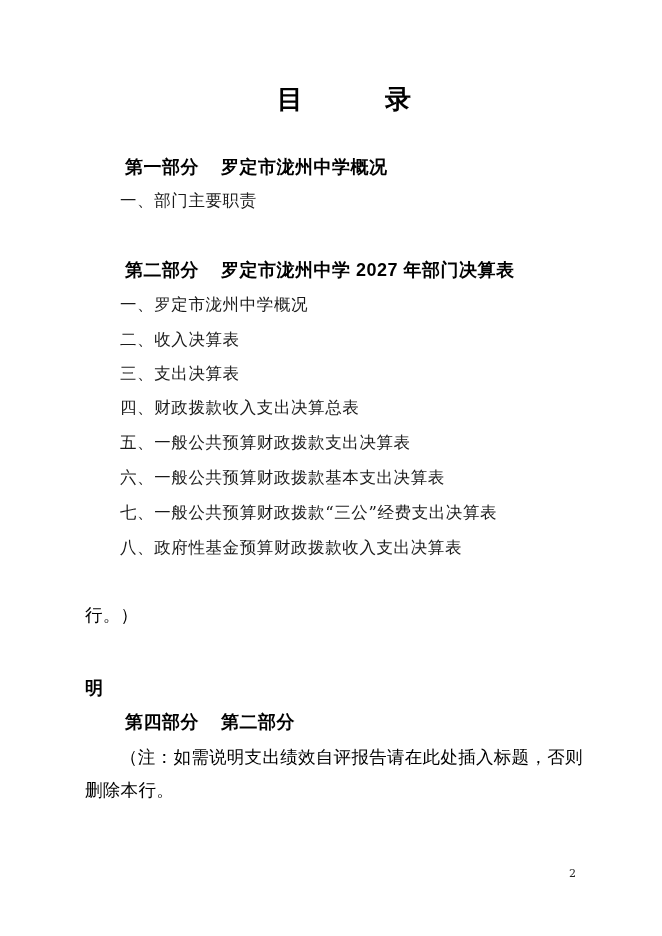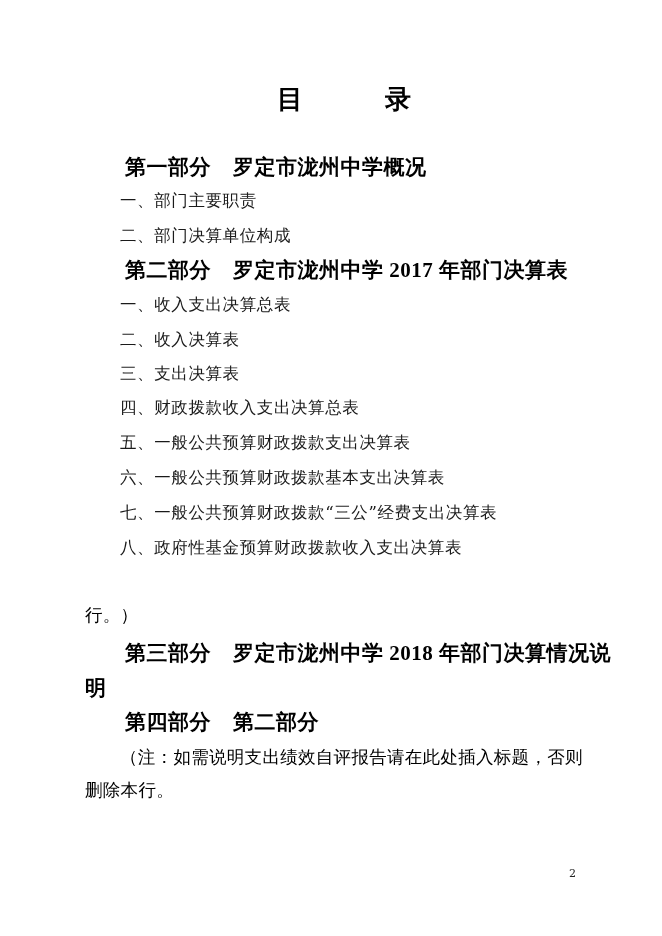--- a/index.html
+++ b/index.html
@@ -35,23 +35,23 @@
       font-weight: bold;
       line-height: 34px;
       font-family: "DejaVu Sans", "Liberation Sans", sans-serif;
     }
     .line {
       position: absolute;
       white-space: nowrap;
       line-height: 24px;
     }
     .heading {
-      font-size: 21px;
+      font-size: 18px;
       font-weight: bold;
-      font-family: Liberation Serif, serif;
+      font-family: Liberation Sans, sans-serif;
       letter-spacing: 0.5px;
     }
     .item {
       font-size: 16.5px;
       color: #1a1a1a;
       font-family: "DejaVu Serif", "Liberation Serif", serif;
       letter-spacing: 0.6px;
     }
     .note {
       font-size: 17.5px;
@@ -78,38 +78,34 @@
 
   <div class="toc-title">
     <span style="left:277px;">目</span>
     <span style="left:385px;">录</span>
   </div>
 
   <div class="line heading" style="left:125px; top:155px;">
     <span>第一部分</span><span class="gap"></span><span>罗定市泷州中学概况</span>
   </div>
   <div class="line item" style="left:120px; top:189px;">一、部门主要职责</div>
-  <div class="line item" style="left:120px; top:224px;">二、部门决算单位构成</div>
 
   <div class="line heading" style="left:125px; top:258px;">
-    <span>第二部分</span><span class="gap"></span><span>罗定市泷州中学 2017 年部门决算表</span>
+    <span>第二部分</span><span class="gap"></span><span>罗定市泷州中学 2027 年部门决算表</span>
   </div>
-  <div class="line item" style="left:120px; top:293px;">一、收入支出决算总表</div>
+  <div class="line item" style="left:120px; top:293px;">一、罗定市泷州中学概况</div>
   <div class="line item" style="left:120px; top:328px;">二、收入决算表</div>
   <div class="line item" style="left:120px; top:362px;">三、支出决算表</div>
   <div class="line item" style="left:120px; top:396px;">四、财政拨款收入支出决算总表</div>
   <div class="line item" style="left:120px; top:431px;">五、一般公共预算财政拨款支出决算表</div>
   <div class="line item" style="left:120px; top:466px;">六、一般公共预算财政拨款基本支出决算表</div>
   <div class="line item" style="left:120px; top:501px;">七、一般公共预算财政拨款“三公”经费支出决算表</div>
   <div class="line item" style="left:120px; top:536px;">八、政府性基金预算财政拨款收入支出决算表</div>
   <div class="line note" style="left:85px; top:603px;">行。）</div>
 
-  <div class="line heading" style="left:125px; top:641px;">
-    <span>第三部分</span><span class="gap"></span><span>罗定市泷州中学 2018 年部门决算情况说</span>
-  </div>
   <div class="line heading" style="left:85px; top:676px;">明</div>
 
   <div class="line heading" style="left:125px; top:710px;">
     <span>第四部分</span><span class="gap"></span><span>第二部分</span>
   </div>
   <div class="line note" style="left:120px; top:745px;">（注：如需说明支出绩效自评报告请在此处插入标题，否则</div>
   <div class="line note" style="left:85px; top:778px;">删除本行。</div>
 
   <div class="page-number">2</div>
 </div>

